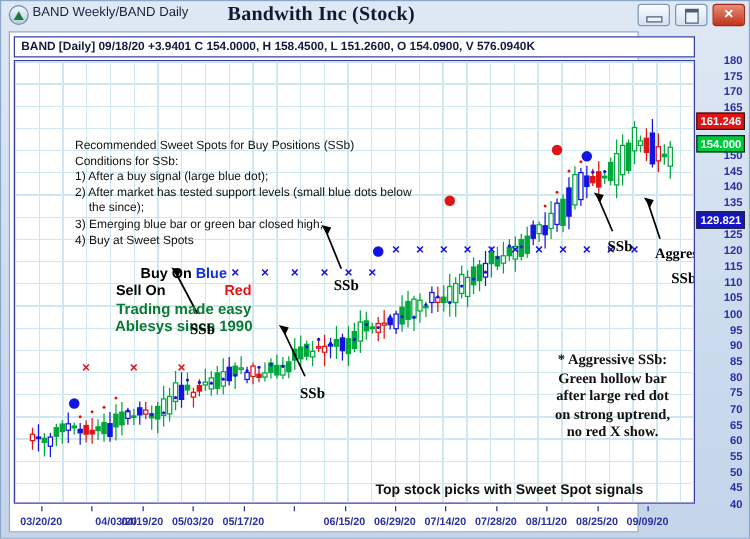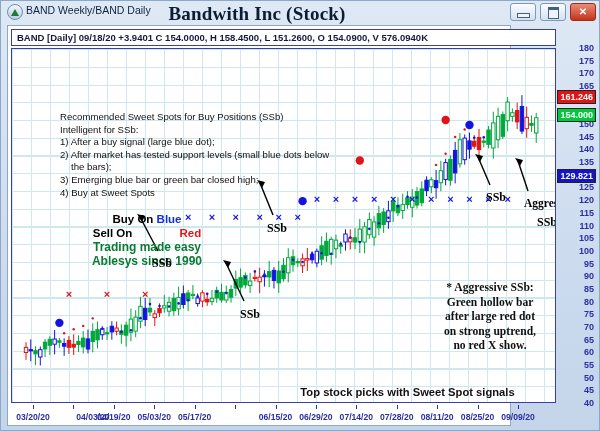--- a/index.html
+++ b/index.html
@@ -14,21 +14,21 @@
   .titlebar{position:absolute;left:0;top:0;width:600px;height:21px;}
   .tb-icon{position:absolute;left:6px;top:3px;width:14px;height:14px;
            border-radius:50%;background:linear-gradient(#f2f7fb,#b9cde0);
            border:1px solid #6d8fb0;}
   .tb-icon:after{content:"";position:absolute;left:3px;top:4px;
            width:0;height:0;border-left:4px solid transparent;
            border-right:4px solid transparent;border-bottom:7px solid #1d7a3c;}
   .tb-left{position:absolute;left:25px;top:3px;font-size:10.5px;color:#11233c;}
   .tb-center{position:absolute;left:0;top:2px;width:512px;text-align:center;
              font-family:"Liberation Serif",serif;font-weight:bold;
-             font-size:19px;color:#0b1c33;letter-spacing:.2px;}
+             font-size:16px;color:#0b1c33;letter-spacing:.2px;}
   .winbtns{position:absolute;right:5px;top:2px;height:17px;display:flex;gap:4px;}
   .wbtn{width:24px;height:16px;border:1px solid #7c99b8;border-radius:3px;
         background:linear-gradient(#fbfdff,#d3e1f0);position:relative;}
   .wbtn.close{background:linear-gradient(#e98c78,#c2341c);border-color:#9c2a16;}
   .wb-min:after{content:"";position:absolute;left:6px;top:9px;width:11px;height:3px;
         border:1px solid #4a6versus;}
   .wb-min:after{border:1px solid #46607d;background:#eef4fa;}
   .wb-max:after{content:"";position:absolute;left:7px;top:3px;width:9px;height:8px;
         border:1px solid #46607d;border-top-width:3px;background:#eef4fa;}
   .wb-cl:after{content:"\2715";position:absolute;left:0;top:0;width:24px;
@@ -413,24 +413,24 @@
             <path d="M245,131 l8,2 l-3,6 z" fill="#000" stroke="none"></path>
           <path d="M478,136 L466,108"></path>
             <path d="M463,105 l8,2 l-3,6 z" fill="#000" stroke="none"></path>
           <path d="M516,142 L506,112"></path>
             <path d="M503,109 l8,2 l-3,6 z" fill="#000" stroke="none"></path>
         </g>
       </svg>
 
       <div class="cond">
         <div>Recommended Sweet Spots for Buy Positions (SSb)</div>
-        <div>Intelligent for SSb:</div>
+        <div>Conditions for SSb:</div>
         <div>1) After a buy signal (large blue dot);</div>
         <div>2) After market has tested support levels (small blue dots below</div>
-        <div class="ind">the bars);</div>
+        <div class="ind">the since);</div>
         <div>3) Emerging blue bar or green bar closed high;</div>
         <div>4) Buy at Sweet Spots</div>
       </div>
 
       <div class="slogan">
         <div class="l1"><span>Buy On </span><span class="blue">Blue</span></div>
         <div class="l2"><span>Sell On </span><span class="red">Red</span></div>
         <div class="l3">Trading made easy</div>
         <div class="l4">Ablesys since 1990</div>
       </div>

